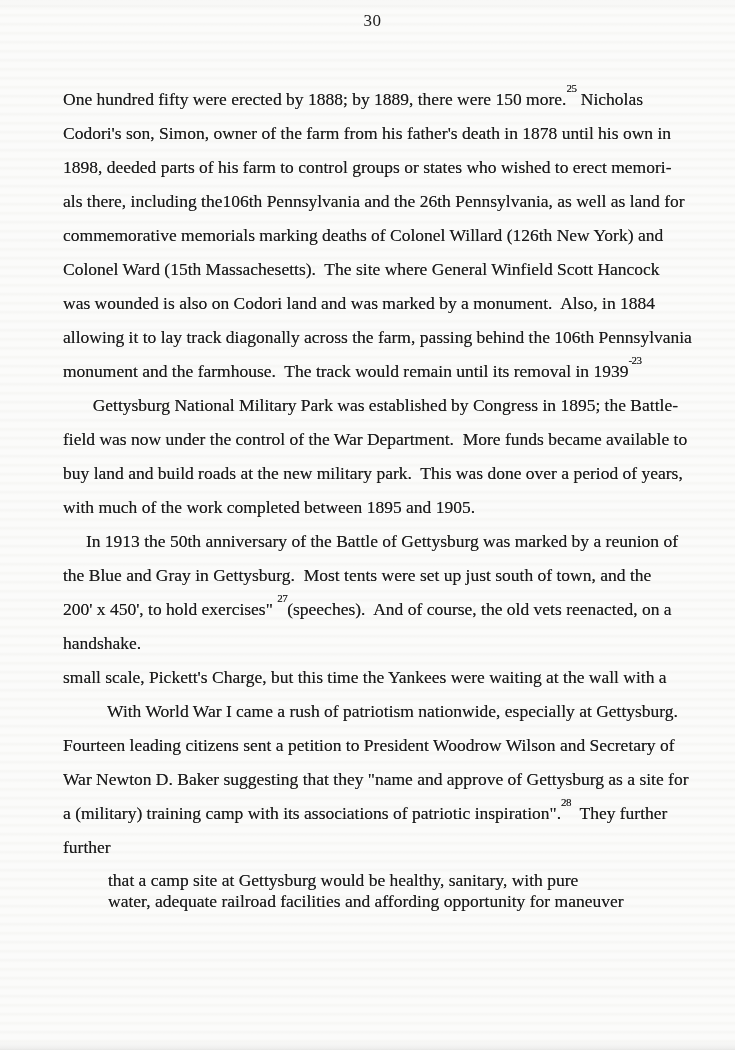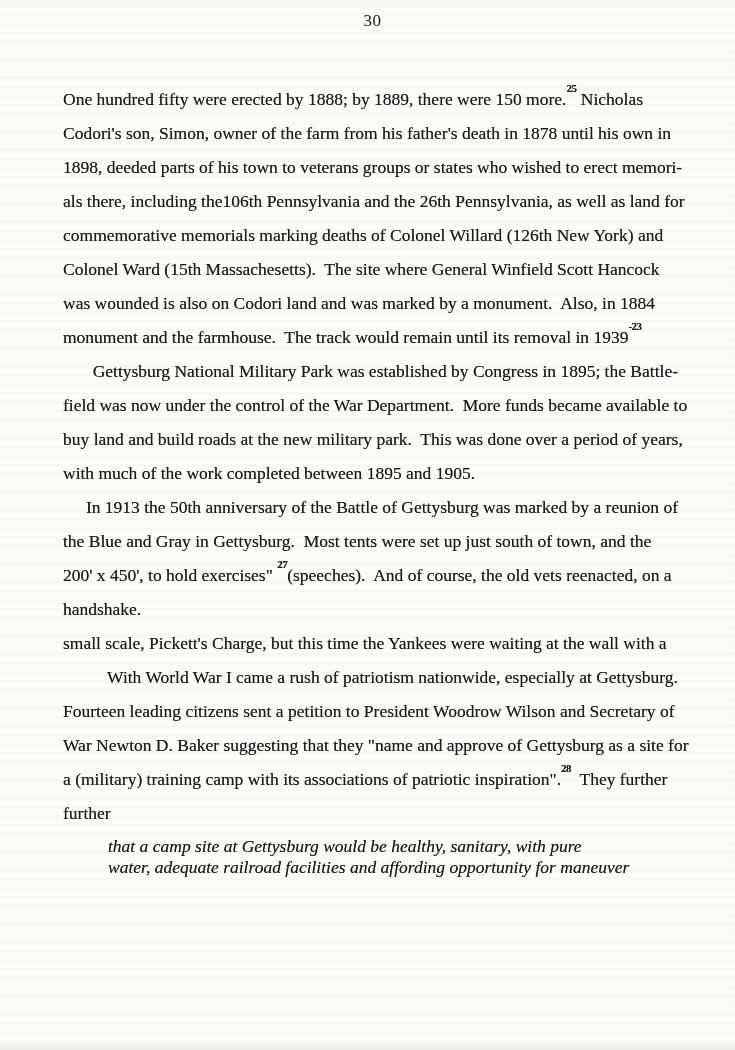--- a/index.html
+++ b/index.html
@@ -35,40 +35,41 @@
     height: 34px; line-height: 34px;
     font-size: 17.5px;
     white-space: pre;
     text-shadow: 0 0 0.6px rgba(25,25,25,0.65);
   }
   .line.indent { text-indent: 21px; text-align: right; }
   sup.fn {
     font-size: 11px;
     line-height: 0;
     position: relative; top: -6px;
-    font-weight: bold;
+    font-weight: normal;
     letter-spacing: -0.5px;
   }
-  .block-quote { margin-left: 45px; margin-top: 6px; font-style: italic; }
+  .block-quote { margin-left: 45px; margin-top: 6px; }
   .block-quote .line { height: 21px; line-height: 21px; }
 </style>
 </head>
 <body>
 
 <div class="page">
   <div class="page-number">30</div>
   <div class="doc-body">
       <div class="paragraph">
         <div class="line">One hundred fifty were erected by 1888; by 1889, there were 150 more.<sup class="fn">25</sup> Nicholas</div>
         <div class="line">Codori's son, Simon, owner of the farm from his father's death in 1878 until his own in</div>
-        <div class="line">1898, deeded parts of his town to veterans groups or states who wished to erect memori-</div>
+        <div class="line">1898, deeded parts of his farm to control groups or states who wished to erect memori-</div>
         <div class="line">als there, including the106th Pennsylvania and the 26th Pennsylvania, as well as land for</div>
         <div class="line">commemorative memorials marking deaths of Colonel Willard (126th New York) and</div>
         <div class="line">Colonel Ward (15th Massachesetts).  The site where General Winfield Scott Hancock</div>
         <div class="line">was wounded is also on Codori land and was marked by a monument.  Also, in 1884</div>
+        <div class="line">allowing it to lay track diagonally across the farm, passing behind the 106th Pennsylvania</div>
         <div class="line">monument and the farmhouse.  The track would remain until its removal in 1939<sup class="fn">-23</sup></div>
       </div>
       <div class="paragraph">
         <div class="line indent">Gettysburg National Military Park was established by Congress in 1895; the Battle-</div>
         <div class="line">field was now under the control of the War Department.  More funds became available to</div>
         <div class="line">buy land and build roads at the new military park.  This was done over a period of years,</div>
         <div class="line">with much of the work completed between 1895 and 1905.</div>
       </div>
       <div class="paragraph">
         <div class="line indent">In 1913 the 50th anniversary of the Battle of Gettysburg was marked by a reunion of</div>

